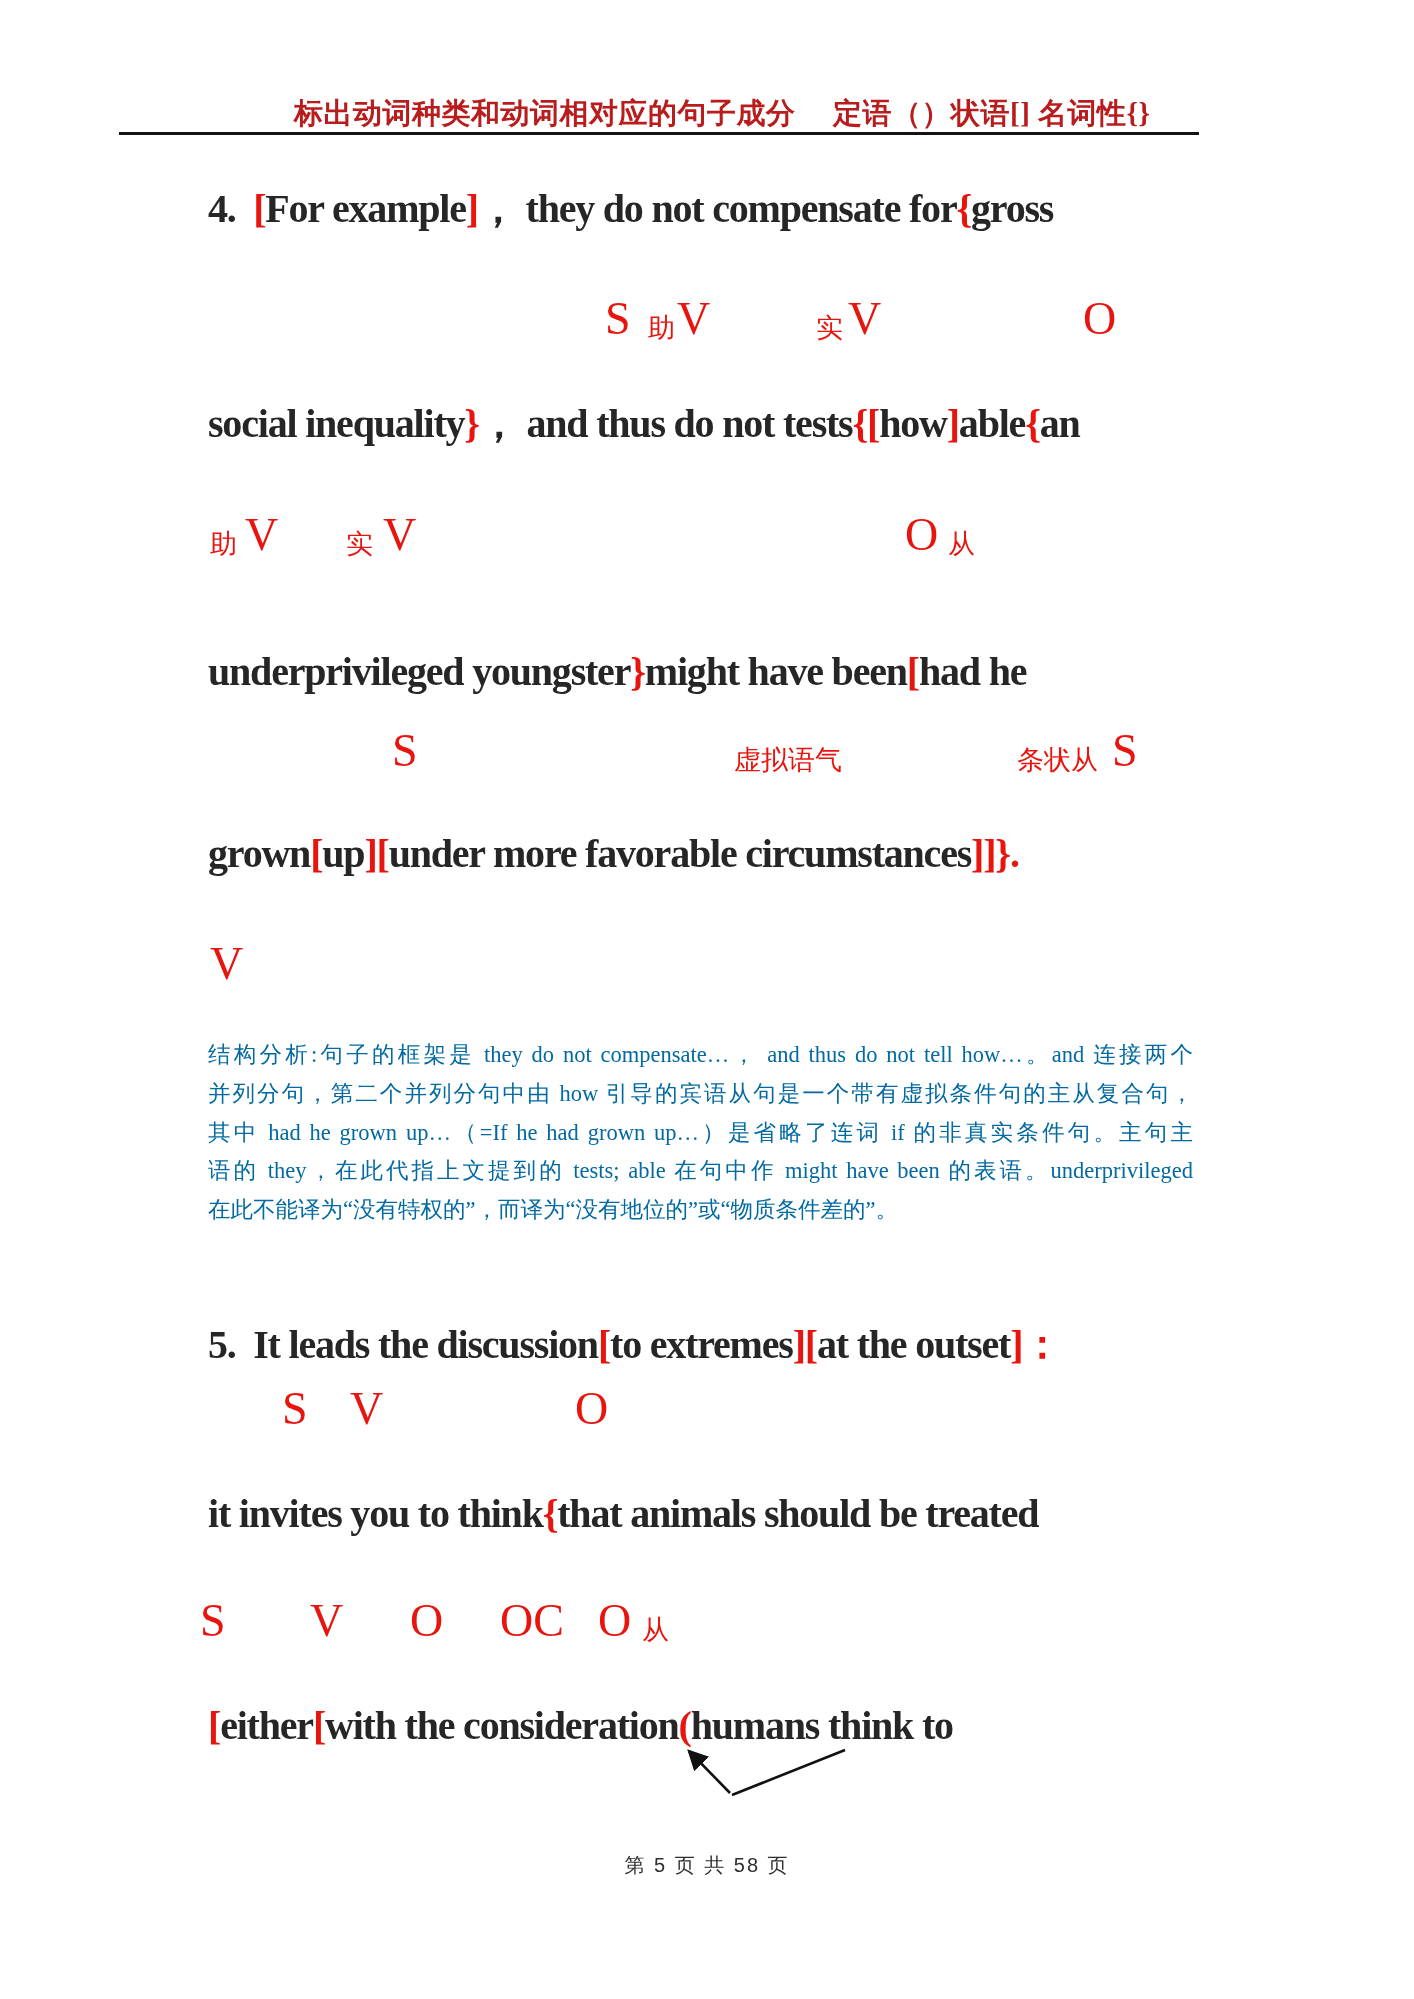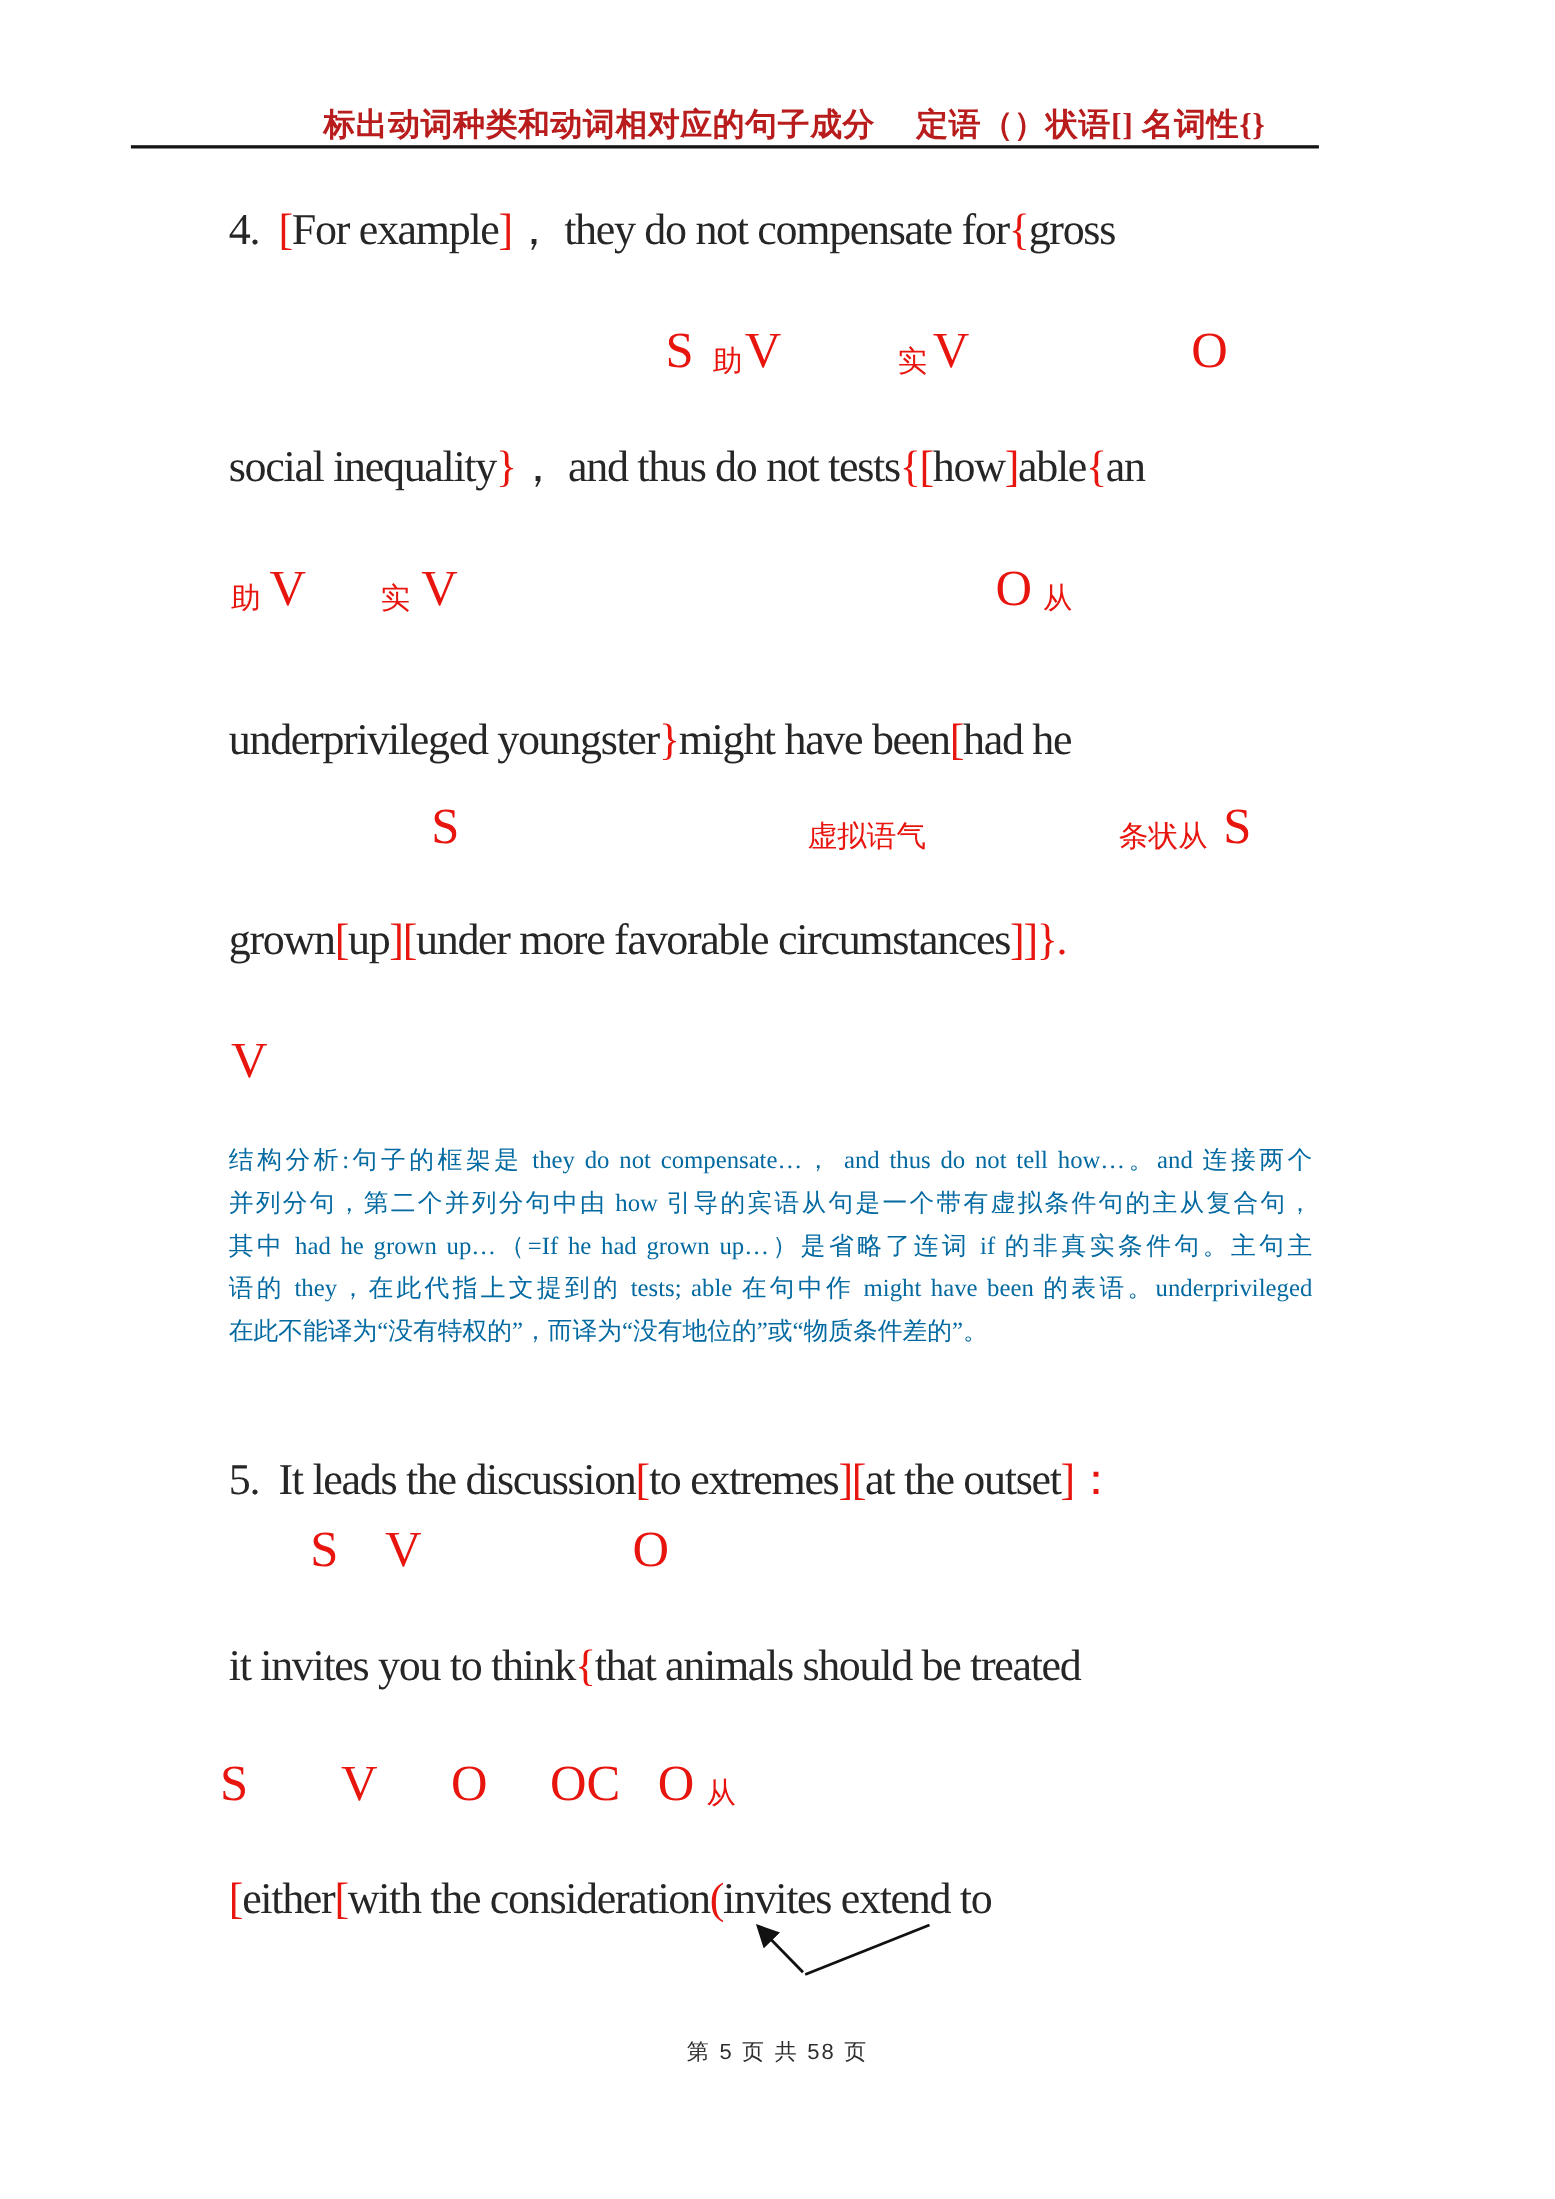--- a/index.html
+++ b/index.html
@@ -13,21 +13,21 @@
   .hdr-text{
     position:absolute;top:94px;font-size:29px;font-weight:bold;color:#b91c1c;
     white-space:nowrap;letter-spacing:0.5px;
   }
   .hdr-line{
     position:absolute;top:132px;left:119px;width:1080px;height:3px;background:#141414;
   }
   
   .bigline{
     position:absolute;left:208px;white-space:nowrap;
-    font-size:40px;font-weight:normal;color:#262626;letter-spacing:-1.2px;
+    font-size:40px;font-weight:bold;color:#262626;letter-spacing:-1.2px;
     line-height:50px;
   }
   .b{color:#262626;}
   .r{color:#e8150f;}
   
   .annrow{position:absolute;left:0;width:1414px;height:56px;}
   .tok{position:absolute;bottom:6px;color:#e8150f;white-space:nowrap;line-height:1;}
   .lat{font-family:"Liberation Serif","DejaVu Serif",serif;font-size:46px;}
   .cn{font-size:27px;}
   
@@ -123,21 +123,21 @@
   <div class="annrow" style="top:1594px">
     <span class="tok lat" style="left:200px">S</span>
     <span class="tok lat" style="left:310px">V</span>
     <span class="tok lat" style="left:410px">O</span>
     <span class="tok lat" style="left:500px">OC</span>
     <span class="tok lat" style="left:598px">O</span>
     <span class="tok cn" style="left:642px">从</span>
   </div>
 
   <div class="bigline" style="top:1701px">
-    <span class="r">[</span><span class="b">either</span><span class="r">[</span><span class="b">with the consideration</span><span class="r">(</span><span class="b">invites extend to</span>
+    <span class="r">[</span><span class="b">either</span><span class="r">[</span><span class="b">with the consideration</span><span class="r">(</span><span class="b">humans think to</span>
   </div>
 
   <svg class="arrows" width="220" height="72" viewBox="0 0 220 72">
     <defs>
       <marker id="ah" markerWidth="9" markerHeight="9" refX="7" refY="4" orient="auto">
         <path d="M0,0 L8,4 L0,8 z" fill="#111"></path>
       </marker>
     </defs>
     <line x1="82" y1="57" x2="41" y2="15" stroke="#111" stroke-width="2.6" marker-end="url(#ah)"></line>
     <line x1="84" y1="59" x2="197" y2="14" stroke="#111" stroke-width="2.6"></line>

